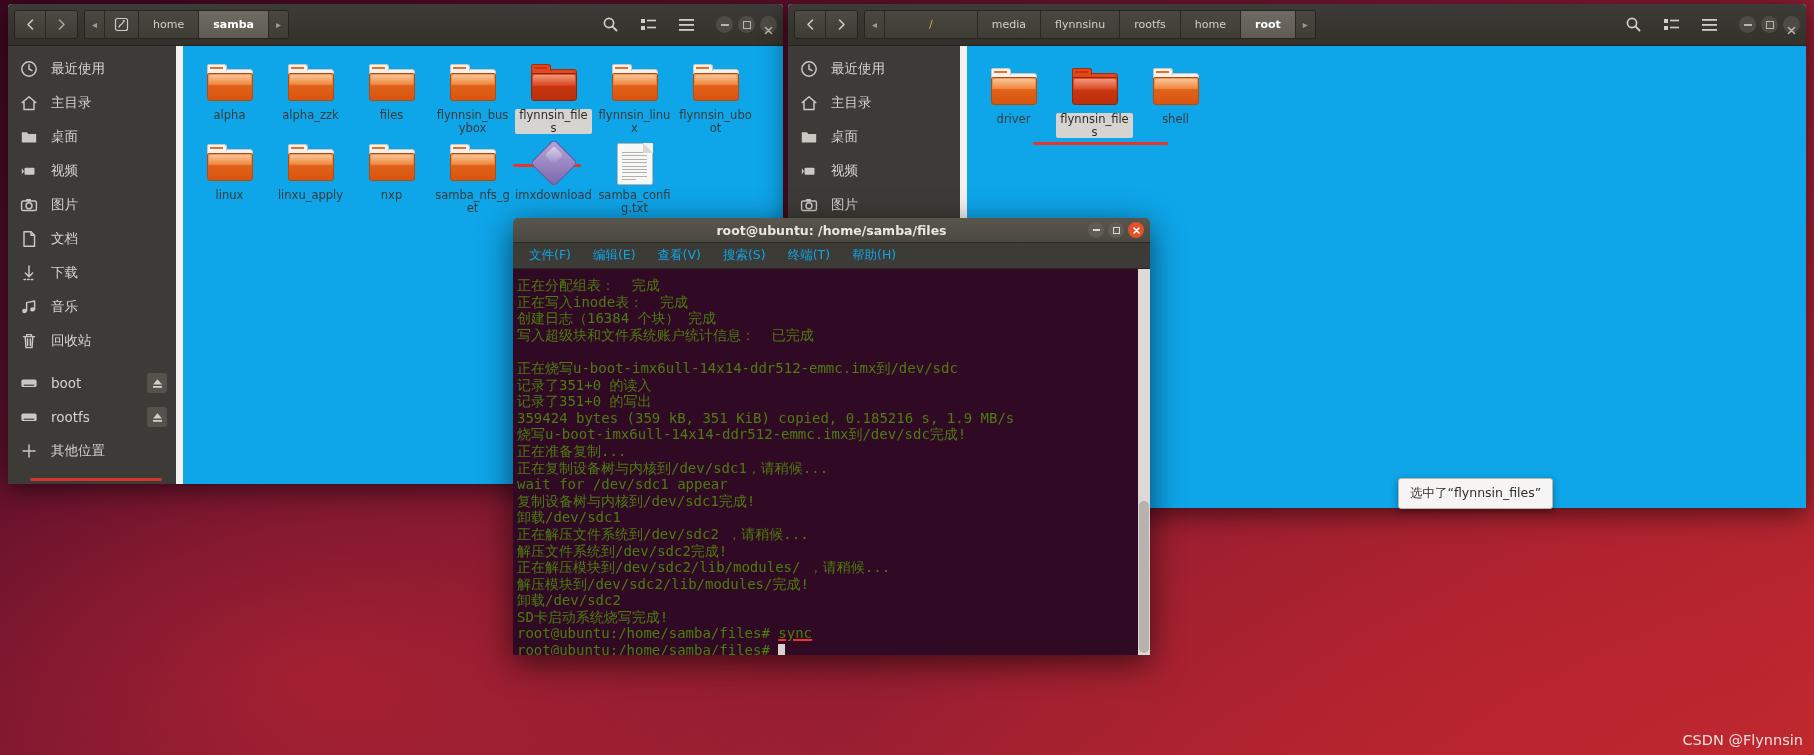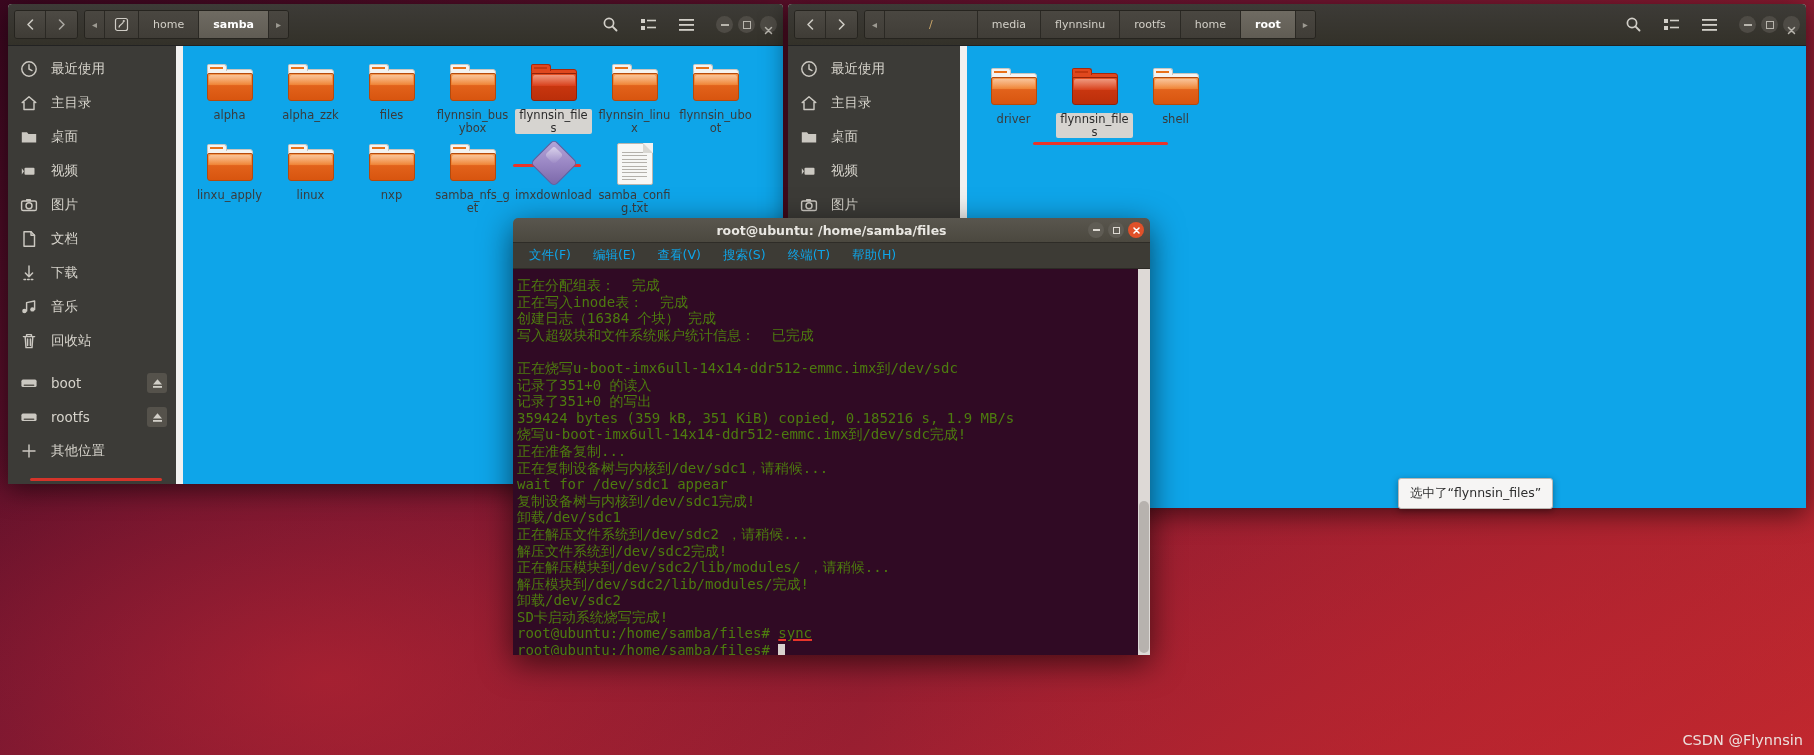--- a/index.html
+++ b/index.html
@@ -418,34 +418,34 @@
             <div class="fico">
               <div class="folder">
                 <div class="back"></div>
                 <div class="tab">
                   <b></b>
                 </div>
                 <div class="front"></div>
                 <div class="gloss"></div>
               </div>
             </div>
+            <div class="flabel">linux</div>
+          </div>
+          <div class="fitem">
+            <div class="fico">
+              <div class="folder">
+                <div class="back"></div>
+                <div class="tab">
+                  <b></b>
+                </div>
+                <div class="front"></div>
+                <div class="gloss"></div>
+              </div>
+            </div>
             <div class="flabel">linxu_​apply</div>
-          </div>
-          <div class="fitem">
-            <div class="fico">
-              <div class="folder">
-                <div class="back"></div>
-                <div class="tab">
-                  <b></b>
-                </div>
-                <div class="front"></div>
-                <div class="gloss"></div>
-              </div>
-            </div>
-            <div class="flabel">linux</div>
           </div>
           <div class="fitem">
             <div class="fico">
               <div class="folder">
                 <div class="back"></div>
                 <div class="tab">
                   <b></b>
                 </div>
                 <div class="front"></div>
                 <div class="gloss"></div>

